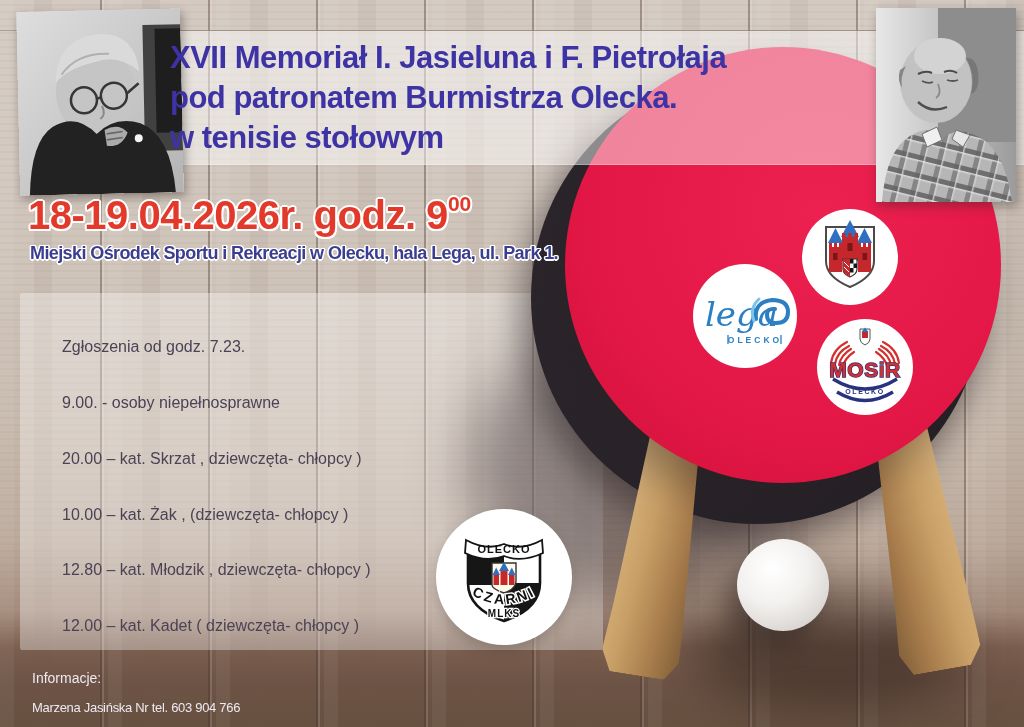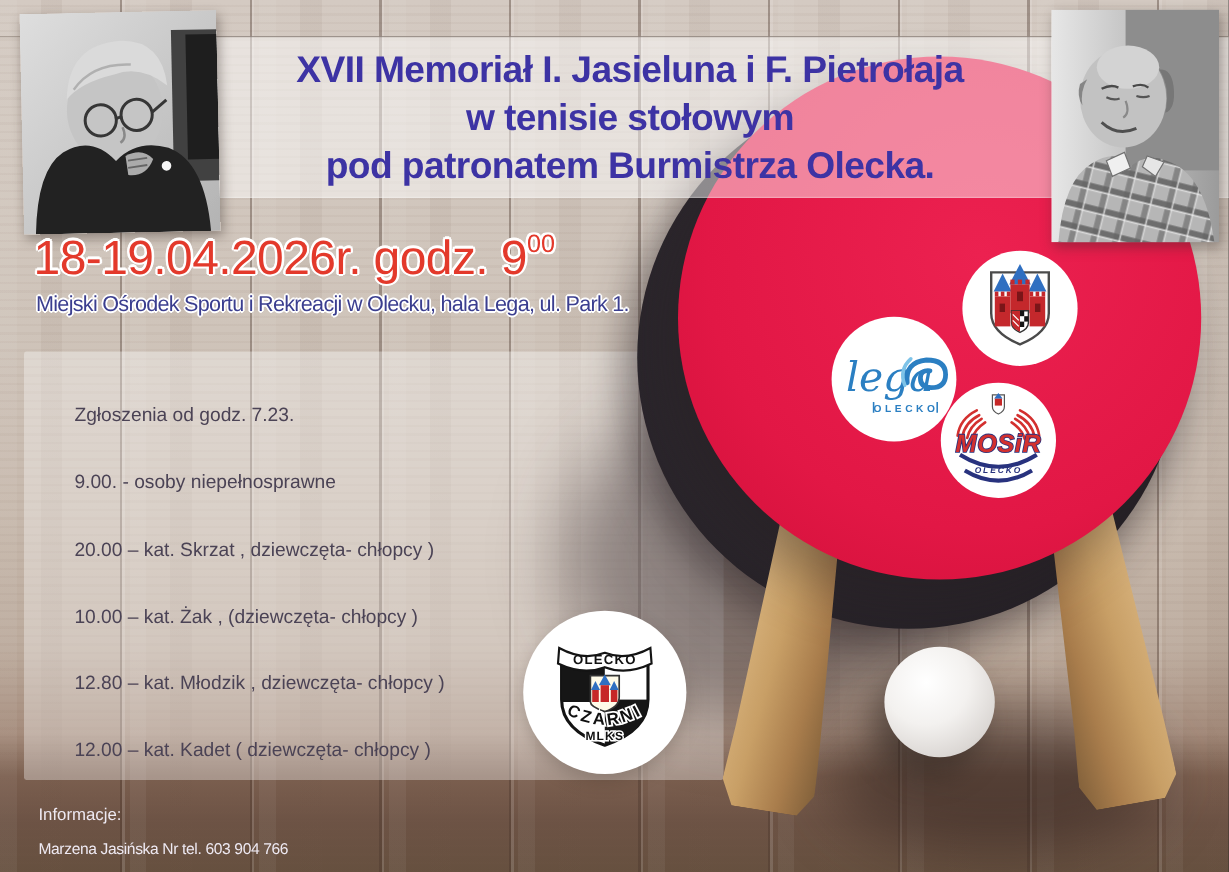--- a/index.html
+++ b/index.html
@@ -53,36 +53,36 @@
     background:radial-gradient(circle at 58% 38%, #ec2150 0%, #e21745 62%, #cf0f38 100%);
     filter:drop-shadow(-14px 20px 22px rgba(35,25,30,0.38));}
   
   .ball{position:absolute;left:737px;top:539px;width:92px;height:92px;border-radius:50%;
     background:radial-gradient(circle at 38% 32%, #ffffff 0%, #f3f1ef 42%, #dcd8d5 74%, #c3bebb 100%);
     filter:drop-shadow(-10px 16px 12px rgba(40,30,26,0.45));}
   
   .logo-circle{position:absolute;border-radius:50%;background:#fff;display:flex;align-items:center;justify-content:center;}
   .logo-lega{left:693px;top:264px;width:104px;height:104px;}
   .logo-herb{left:802px;top:209px;width:96px;height:96px;}
-  .logo-mosir{left:784px;top:319px;width:96px;height:96px;font-style:italic;}
+  .logo-mosir{left:817px;top:319px;width:96px;height:96px;}
   .logo-czarni{left:436px;top:509px;width:136px;height:136px;box-shadow:0 6px 14px rgba(50,38,32,0.25);}
   .logo-circle svg{display:block;}
   
   .photo{position:absolute;box-shadow:2px 4px 10px rgba(50,40,35,0.4);overflow:hidden;}
   .photo-left{left:18px;top:10px;width:164px;height:184px;transform:rotate(-1.2deg);}
   .photo-right{left:876px;top:8px;width:140px;height:194px;}
   .photo svg{display:block;filter:grayscale(1) contrast(1.02);}
   
-  .title-text{position:absolute;left:170px;top:38px;width:710px;text-align:center;
+  .title-text{position:absolute;left:170px;top:38px;width:710px;
     color:#3d33a4;font-weight:bold;font-size:31px;line-height:40px;letter-spacing:-0.5px;}
-  .event-date{position:absolute;left:28px;top:192px;color:#e3392b;font-weight:normal;font-size:40px;letter-spacing:-0.5px;
+  .event-date{position:absolute;left:28px;top:192px;color:#e3392b;font-weight:bold;font-size:40px;letter-spacing:-0.5px;
     text-shadow:-2px 0 0 #fff,2px 0 0 #fff,0 -2px 0 #fff,0 2px 0 #fff,
       -1.5px -1.5px 0 #fff,1.5px -1.5px 0 #fff,-1.5px 1.5px 0 #fff,1.5px 1.5px 0 #fff;}
   .event-date sup{font-size:21px;vertical-align:18px;letter-spacing:0;}
-  .event-venue{position:absolute;left:30px;top:243px;color:#3b3e8f;font-weight:normal;font-size:18px;letter-spacing:-0.6px;
+  .event-venue{position:absolute;left:30px;top:243px;color:#3b3e8f;font-weight:bold;font-size:18px;letter-spacing:-0.6px;
     text-shadow:-1.5px 0 0 #fff,1.5px 0 0 #fff,0 -1.5px 0 #fff,0 1.5px 0 #fff,
       -1px -1px 0 #fff,1px -1px 0 #fff,-1px 1px 0 #fff,1px 1px 0 #fff;}
   .schedule-text{position:absolute;left:62px;top:301px;color:#4b4355;font-size:16px;line-height:18.6px;white-space:pre-wrap;}
   .contact{position:absolute;left:32px;top:670px;color:#eee9f2;}
   .contact .label{font-size:14px;margin-bottom:14px;}
   .contact .phone{font-size:13px;font-weight:500;letter-spacing:-0.3px;}
 </style>
 </head>
 <body>
 
@@ -258,22 +258,22 @@
       <path d="M62,76 q4,10 -2,14" stroke="#8f8883" stroke-width="1.8" fill="none"></path>
       <path d="M42,94 q13,12 29,5" stroke="#564f49" stroke-width="2.4" fill="none"></path>
       <path d="M6,194 Q10,142 34,128 Q48,119 60,124 L64,132 Q80,119 96,126 Q128,136 136,194 Z" fill="url(#plaid)"></path>
       <path d="M46,126 l15,-7 l5,13 l-15,7 z" fill="#efeeec" stroke="#76716c" stroke-width="1"></path>
       <path d="M80,122 l14,5 l-7,12 l-11,-8 z" fill="#e6e4e1" stroke="#76716c" stroke-width="1"></path>
     </svg>
   </div>
 
   <div class="title-text">
     <div>XVII Memoriał I. Jasieluna i F. Pietrołaja</div>
+    <div>pod patronatem Burmistrza Olecka.</div>
     <div>w tenisie stołowym</div>
-    <div>pod patronatem Burmistrza Olecka.</div>
   </div>
 
   <div class="event-date"><span>18-19.04.2026r. godz. 9</span><sup>00</sup></div>
   <div class="event-venue">Miejski Ośrodek Sportu i Rekreacji w Olecku, hala Lega, ul. Park 1.</div>
 
   <div class="schedule-text">
     <div>Zgłoszenia od godz. 7.23.</div>
     <div>9.00. - osoby niepełnosprawne</div>
     <div>20.00 – kat. Skrzat , dziewczęta- chłopcy )</div>
     <div>10.00 – kat. Żak , (dziewczęta- chłopcy )</div>

